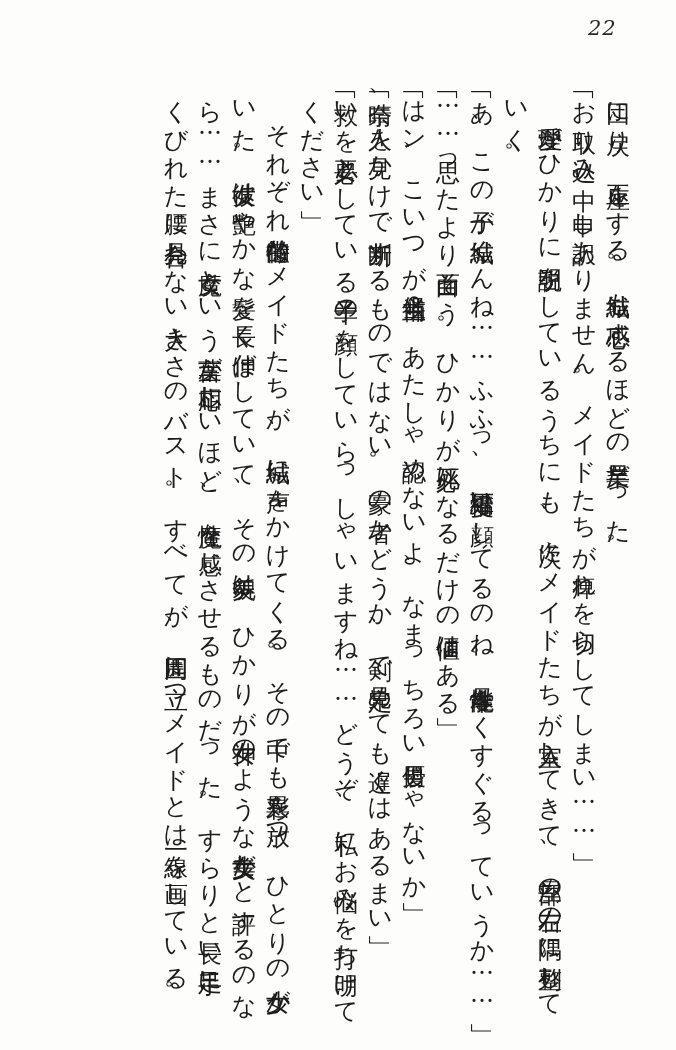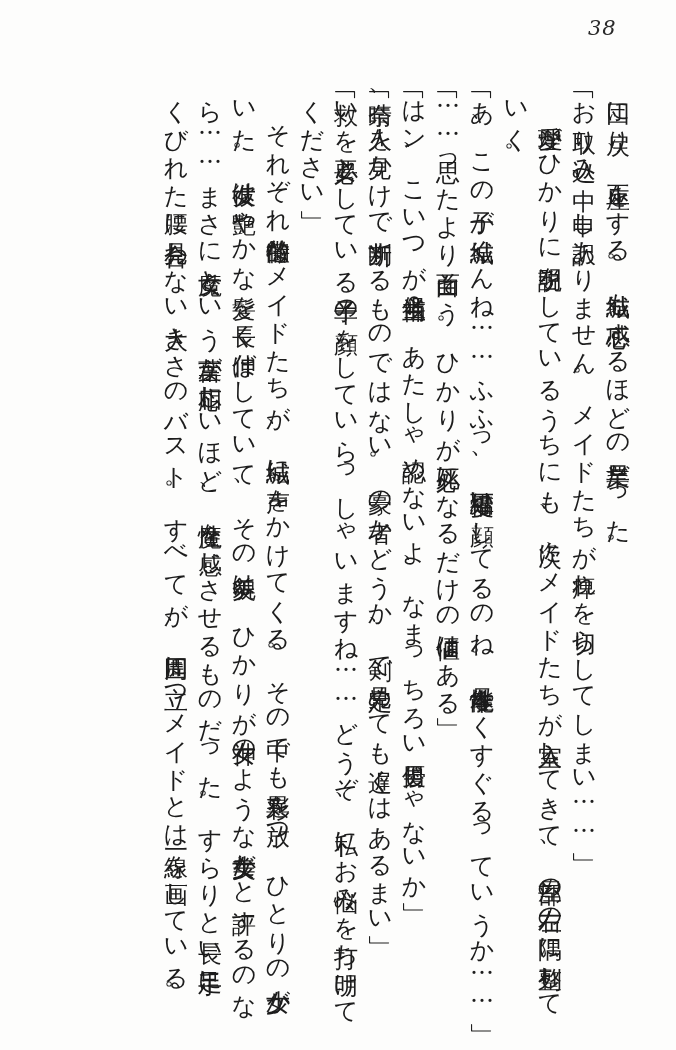--- a/index.html
+++ b/index.html
@@ -47,21 +47,21 @@
   }
   .text-block p.indent {
     text-indent: 1em;
   }
 </style>
 </head>
 <body>
 
 <div class="page">
 
-  <div class="page-number">38</div>
+  <div class="page-number">22</div>
 
   <div class="text-block">
     <p>団に戻り、正座をする。結城も感心するほどの早業だった。</p>
     <p>「お取り込み中、申し訳ありません。メイドたちが痺れを切らしてしまい……」</p>
     <p class="indent">愛理がひかりに説明をしているうちにも、次々にメイドたちが入室してきて、部屋の左右の隅に整列していく。</p>
     <p>「あ、この子が結城くんね……ふふっ、結構可愛い顔してるのね。母性本能をくすぐるっていうか……」</p>
     <p>「……思ったより面白そう。ひかりが必死になるだけの価値はある」</p>
     <p>「はン、こいつが当主候補？　あたしゃ認めないよ、なまっちろい優男じゃないか」</p>
     <p>「晴奈、人を見かけで判断するものではない。豪の者かどうか、剣で見定めても遅くはあるまい」</p>
     <p>「救いを必要としている子羊の顔をしていらっしゃいますね……どうぞ、私にお悩みを打ち明けてください」</p>

